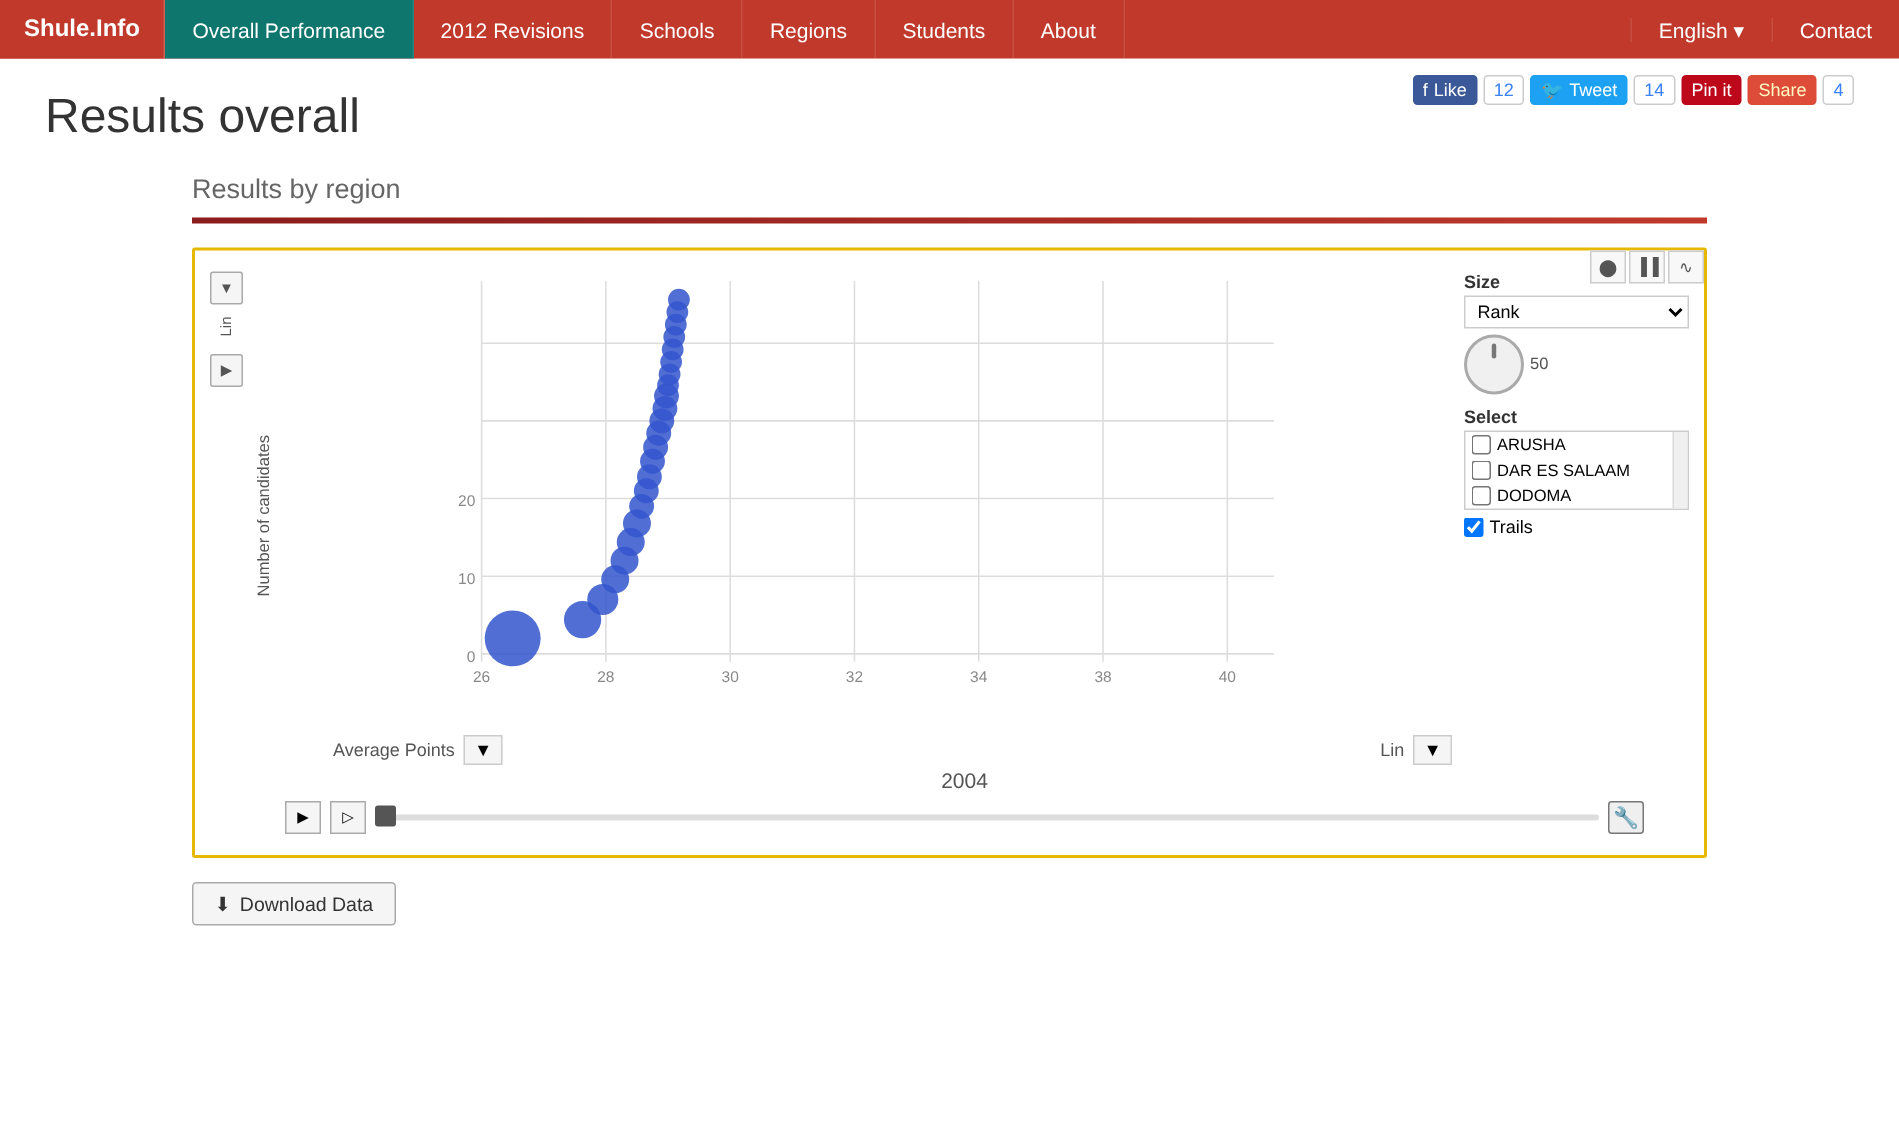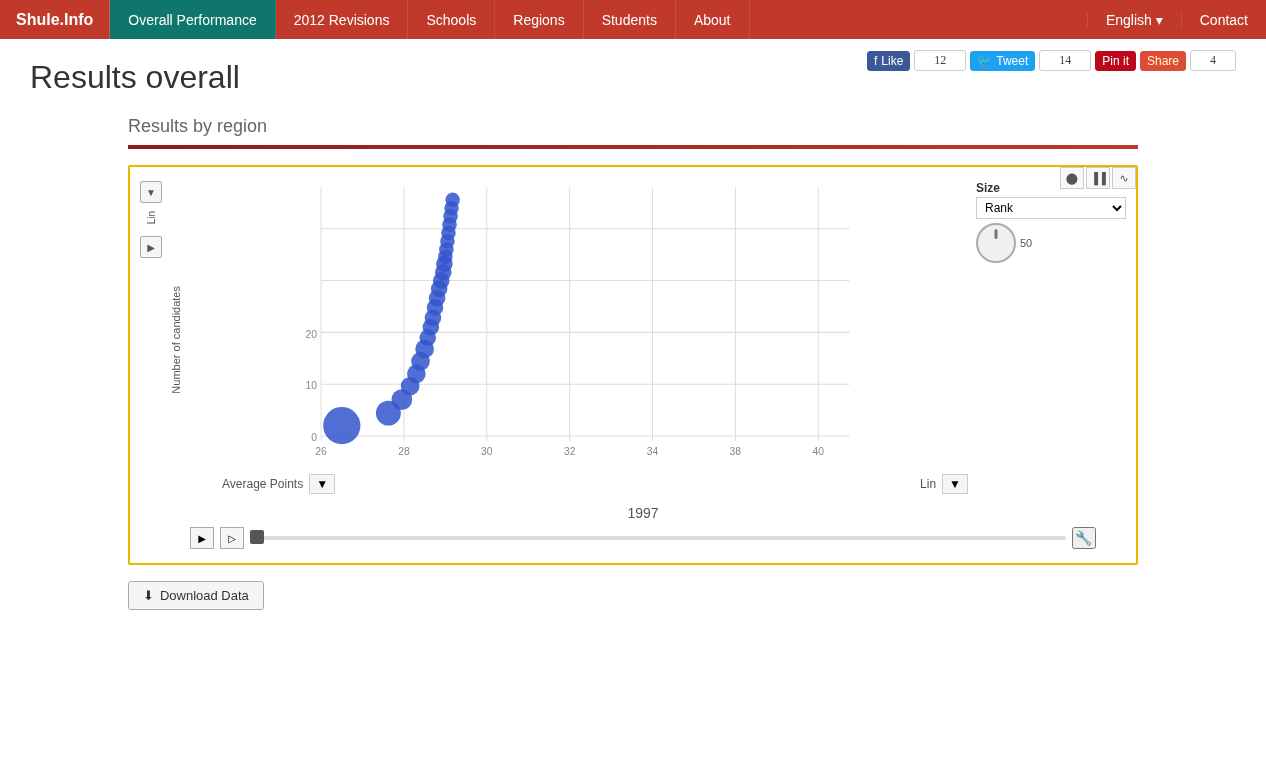--- a/index.html
+++ b/index.html
@@ -75,25 +75,24 @@
       cursor: pointer;
       background: #f8f8f8;
     }
     .social-btn.facebook { border-color: #3b5998; background: #3b5998; color: #fff; }
     .social-btn.twitter { border-color: #1da1f2; background: #1da1f2; color: #fff; }
     .social-btn.pinterest { border-color: #bd081c; background: #bd081c; color: #fff; }
     .social-btn.gplus { border-color: #dd4b39; background: #dd4b39; color: #fef9c3; }
     .social-count {
       border: 1px solid #ccc;
       border-radius: 3px;
-      padding: 2px 19px;
+      padding: 2px 6px;
       font-size: 12px;
       background: #fff;
-      color: #404040;
-      font-family: Liberation Serif, serif;
+      color: #3b82f6;
     }
 
     
     .chart-section {
       max-width: 1010px;
       margin: 20px auto 0;
     }
     .section-title {
       font-size: 18px;
       color: #666;
@@ -176,21 +175,21 @@
       justify-content: center;
       font-size: 11px;
       color: #555;
     }
 
     
     .x-axis-label {
       display: flex;
       align-items: center;
       gap: 6px;
-      margin-top: 4px;
+      margin-top: 20px;
       padding-left: 30px;
     }
     .axis-select-btn {
       font-size: 12px;
       border: 1px solid #ccc;
       background: #f5f5f5;
       padding: 2px 6px;
       cursor: pointer;
     }
 
@@ -535,25 +534,47 @@
               <div class="panel-section-title">Size</div>
               <select class="panel-select">
                 <option>Rank</option>
               </select>
               <div class="size-knob-container" style="margin-top:4px;">
                 <div class="size-knob"></div>
                 <span class="size-label">50</span>
               </div>
             </div>
 
+            <div>
+              <div class="panel-section-title">Select</div>
+              <div class="select-list" style="position:relative;">
+                <div class="select-list-item">
+                  <input type="checkbox" style="">
+                  <span>ARUSHA</span>
+                </div>
+                <div class="select-list-item">
+                  <input type="checkbox" style="">
+                  <span>DAR ES SALAAM</span>
+                </div>
+                <div class="select-list-item">
+                  <input type="checkbox" style="">
+                  <span>DODOMA</span>
+                </div>
+                <div class="select-list-scrollbar"></div>
+              </div>
+              <div class="trails-row" style="margin-top:4px;">
+                <input type="checkbox" checked="" style="">
+                <span>Trails</span>
+              </div>
+            </div>
           </div>
         </div>
 
         <div style="display:flex;flex-direction:column;padding:0 30px 0 50px;">
-          <div class="year-display">1997</div>
+          <div class="year-display">2004</div>
           <div class="playback-bar">
             <button class="play-btn">▶</button>
             <button class="step-btn">▷</button>
             <div class="timeline-slider">
               <div class="timeline-thumb"></div>
             </div>
             <button class="wrench-btn">🔧</button>
           </div>
         </div>
       </div>

